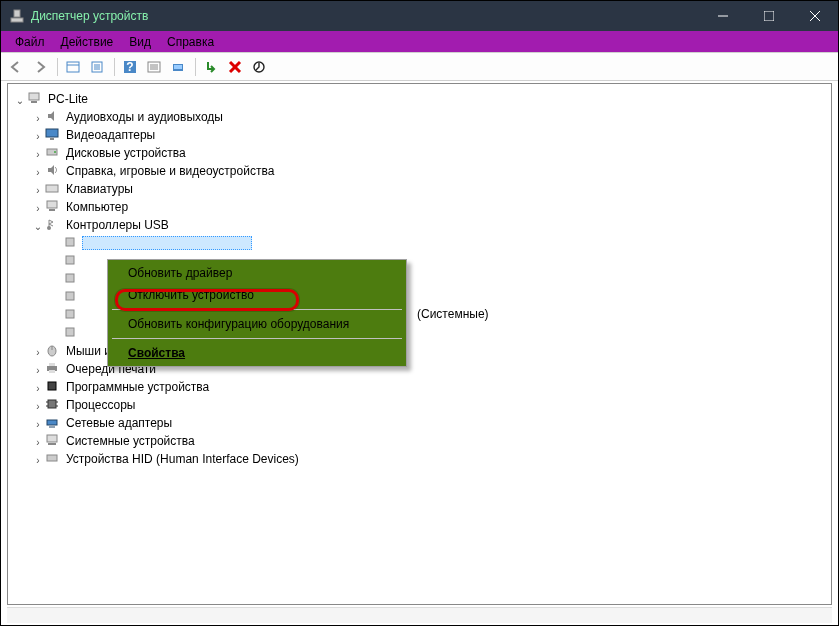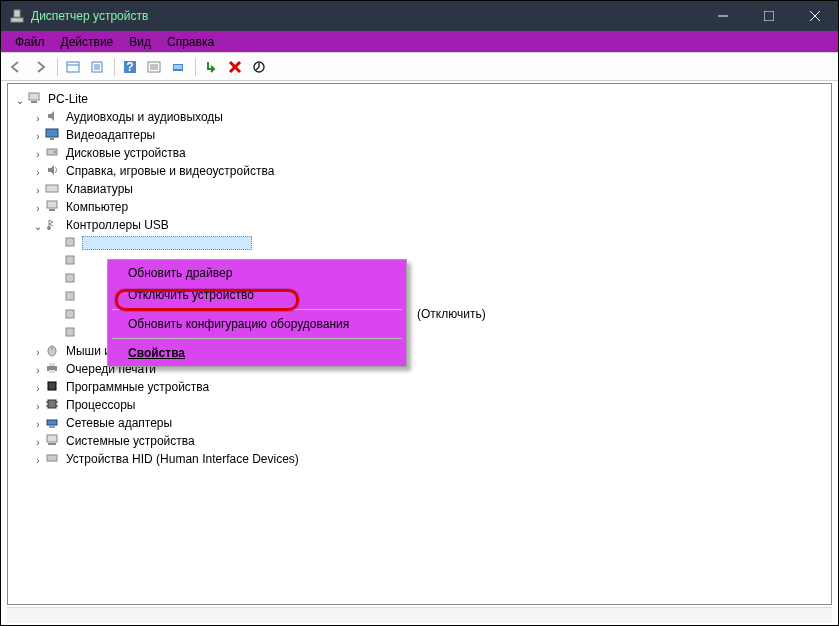--- a/index.html
+++ b/index.html
@@ -19,21 +19,21 @@
 
   .tree { position: absolute; top: 82px; left: 6px; right: 6px; bottom: 20px; border: 1px solid #888; background: #fff; overflow: hidden; padding-top: 4px; }
   .tree .row { display: flex; align-items: flex-end; height: 18px; white-space: nowrap; }
   .tree .row .caret { width: 12px; text-align: center; color: #555; font-size: 10px; }
   .tree .row .caret.open::before { content: "⌄"; }
   .tree .row .caret.closed::before { content: "›"; }
   .tree .row .dicon { width: 16px; height: 16px; margin-right: 4px; display: flex; align-items: center; justify-content: center; }
   .tree .row.selected .label-box { background: #cde8ff; border: 1px dotted #3399ff; padding: 0 2px; }
   .tree .row .label-box { padding: 0 2px; }
 
-  .context-menu { position: absolute; left: 106px; top: 258px; width: 300px; background: #d946ef; border: 1px solid #a0a0a0; box-shadow: 4px 4px 4px rgba(0,0,0,0.3); padding: 2px; }
+  .context-menu { position: absolute; left: 106px; top: 258px; width: 300px; background: #4d7c0f; border: 1px solid #a0a0a0; box-shadow: 4px 4px 4px rgba(0,0,0,0.3); padding: 2px; }
   .context-menu .cm-item { padding: 4px 10px 4px 18px; cursor: default; }
   .context-menu .cm-sep { height: 1px; background: #c0c0c0; margin: 3px 2px; }
   .context-menu .cm-item.bold { font-weight: bold; text-decoration: underline; }
 
   .highlight-box { position: absolute; border: 3px solid #d80000; border-radius: 10px; pointer-events: none; box-shadow: 0 0 0 1px rgba(0,0,0,0.15); }
 
   .statusbar { position: absolute; bottom: 2px; left: 6px; right: 6px; height: 16px; border-top: 1px solid #ddd; background: #f5f5f5; }
 
   .pending-text { position: absolute; left: 416px; top: 306px; color: #000; }
 </style>
@@ -342,21 +342,21 @@
       <span class="caret closed"></span>
       <span class="dicon">
         <svg width="14" height="14">
           <rect x="2" y="4" width="10" height="6" fill="#ccc" stroke="#888"></rect>
         </svg>
       </span>
       <span class="label-box">Устройства HID (Human Interface Devices)</span>
     </div>
 </div>
 
-<span class="pending-text">(Отключить)</span>
+<span class="pending-text">(Системные)</span>
 
 <div class="context-menu">
   <div class="cm-item">Обновить драйвер</div>
   <div class="cm-item">Отключить устройство</div>
   <div class="cm-sep"></div>
   <div class="cm-item">Обновить конфигурацию оборудования</div>
   <div class="cm-sep"></div>
   <div class="cm-item bold">Свойства</div>
 </div>
 

